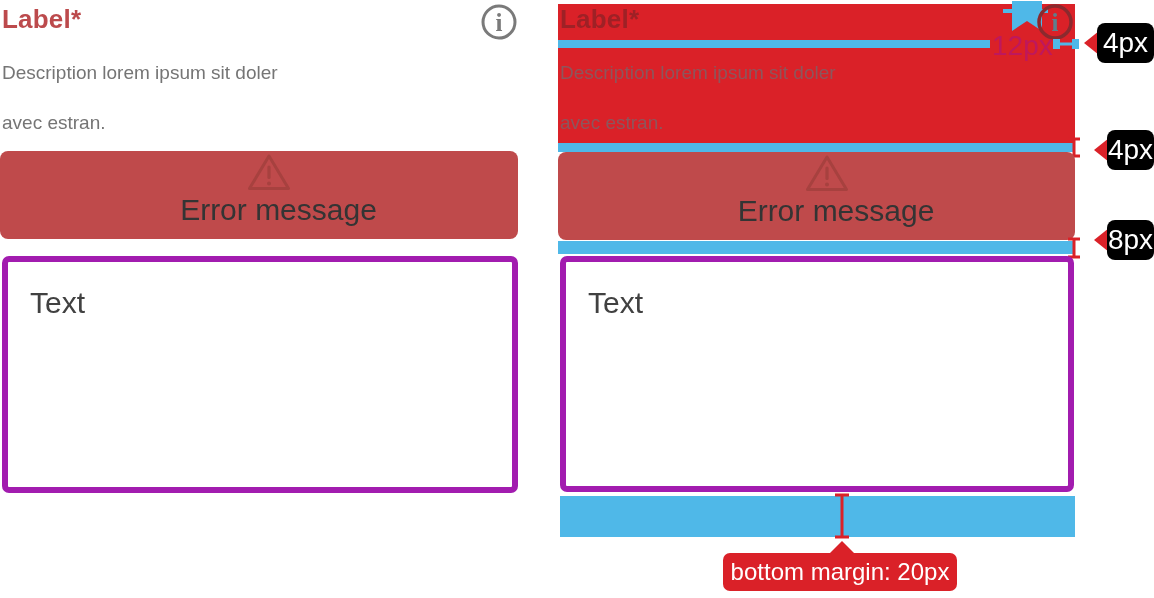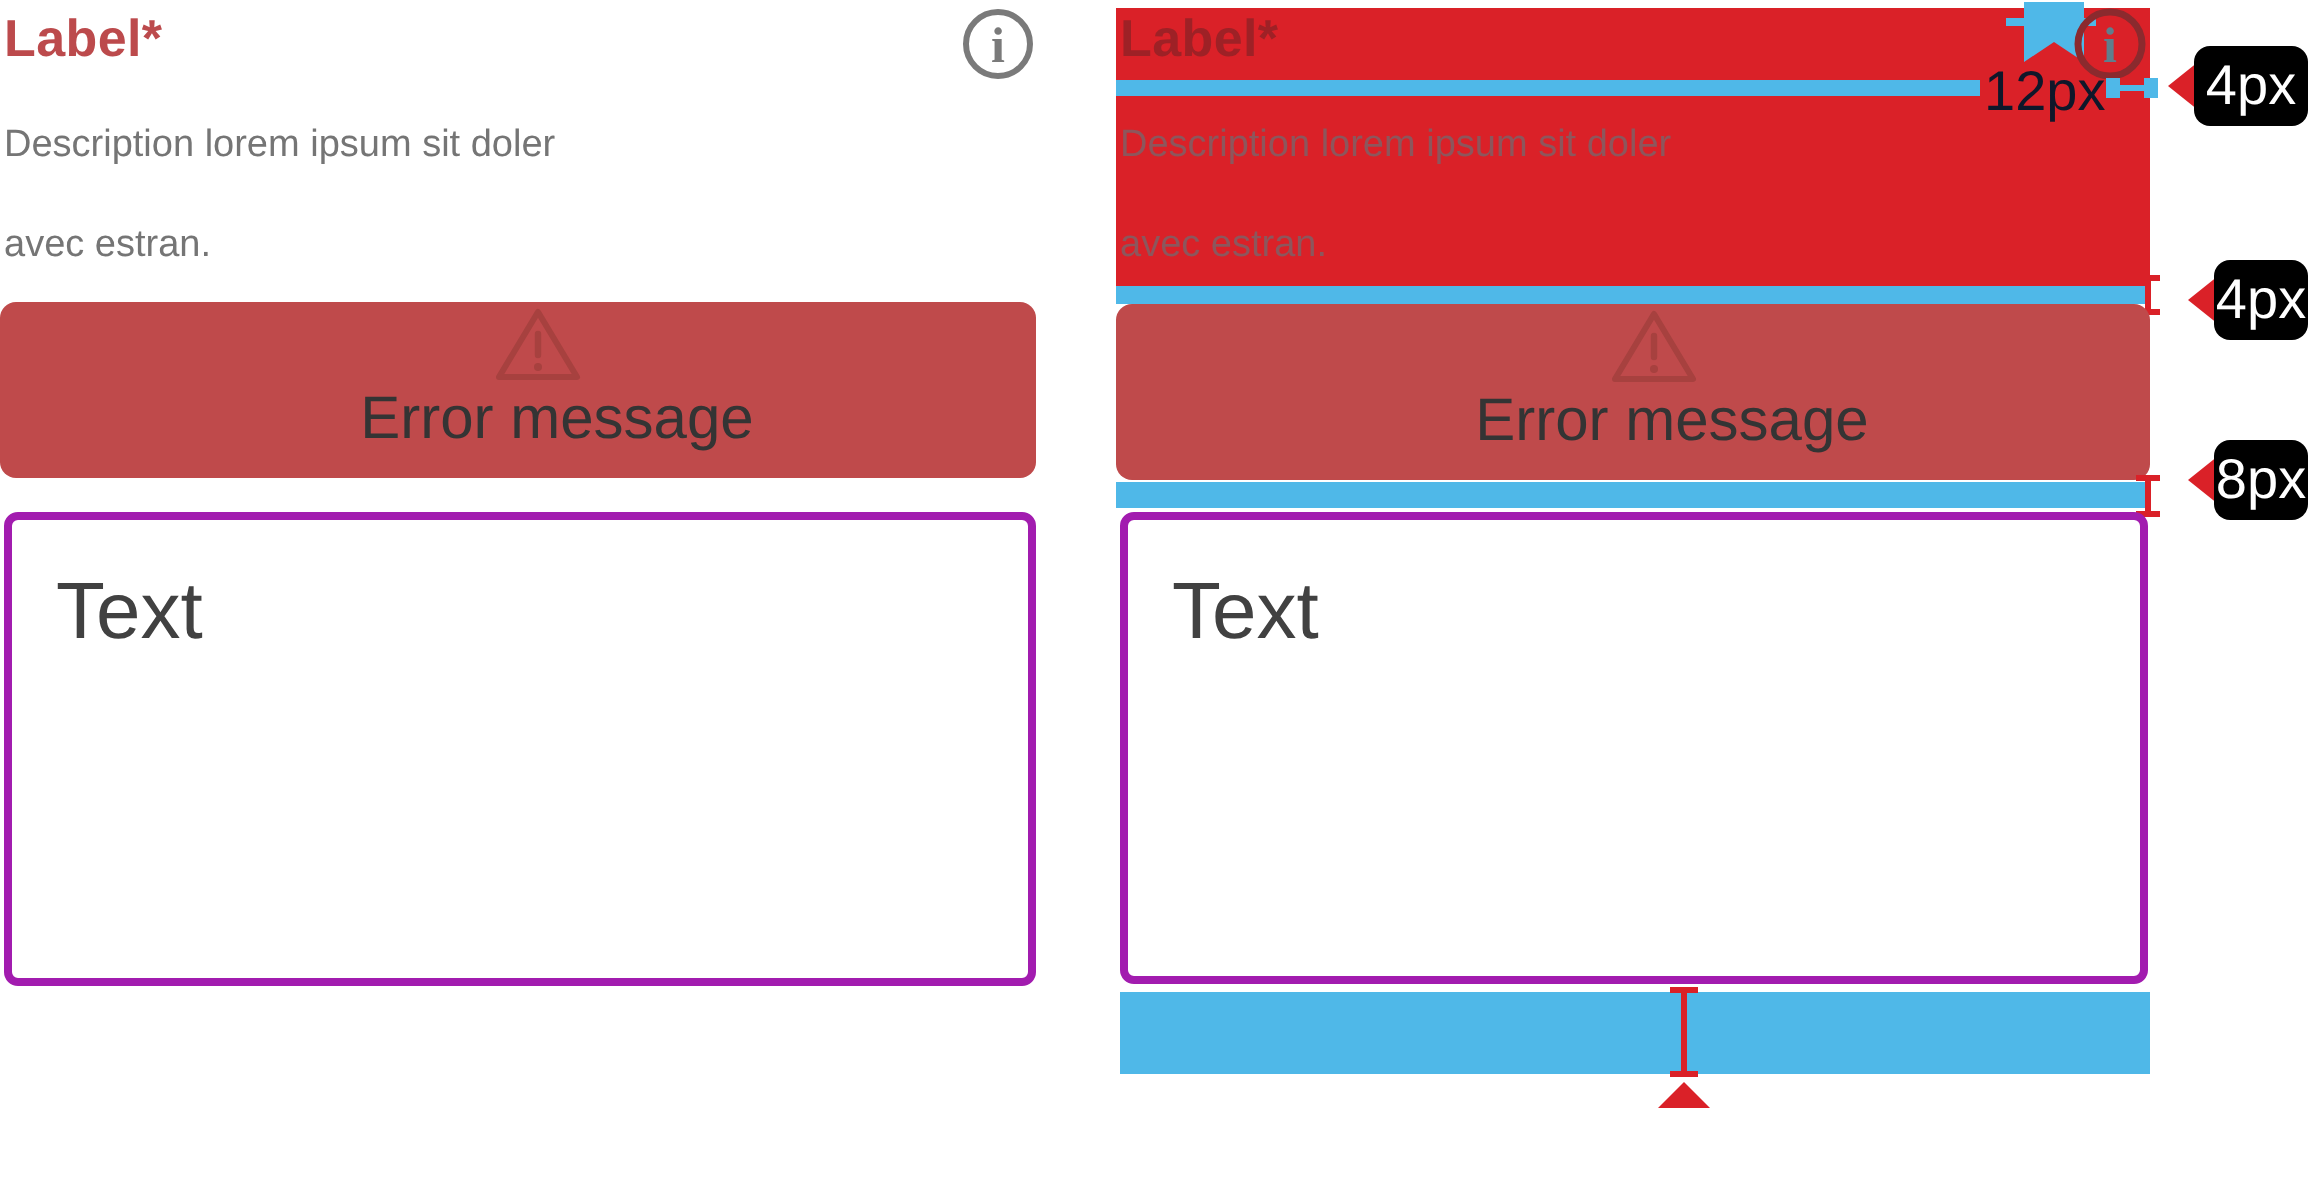--- a/index.html
+++ b/index.html
@@ -13,23 +13,23 @@
   
   .field-label { font-size:26px; font-weight:bold; color:#bc4a4c; letter-spacing:0.2px; }
   .field-desc  { font-size:19px; line-height:50px; color:#757575; white-space:nowrap; }
   .error-box {
     width:518px; height:88px; background:#bf4a4b; border-radius:8px;
     display:flex; align-items:center; padding-left:20px; box-sizing:border-box;flex-direction:column;
   }
   .error-text { font-size:30px; color:#343434; margin-left:19px; }
   .field-textarea {
     width:516px; height:237px; box-sizing:border-box;
-    background:transparent; border:4px solid #a21caf; border-radius:7px;
+    background:transparent; border:6px solid #a21caf; border-radius:7px;
     resize:none; outline:none; padding:24px 22px;
-    font-family:"Liberation Sans", sans-serif; font-size:40px; color:#343434;
+    font-family:"Liberation Sans", sans-serif; font-size:30px; color:#343434;
   }
   .field-textarea::placeholder { color:#414141; opacity:1; }
 
   
   .overlay-rect { background:#da2128; }
   .on-overlay-label { color:#9e2126; }
   .on-overlay-desc  { color:#8d565c; }
   .clip-desc { width:432px; overflow:hidden; }
 
   
@@ -38,21 +38,21 @@
   .tag-arrow {
     width:0; height:0; flex:none;
     border-top:12px solid transparent; border-bottom:12px solid transparent;
     border-right:15px solid #da2128;
   }
   .tag-body {
     background:#000000; color:#ffffff; font-size:28px; height:40px;
     border-radius:8px; margin-left:-2px; flex:1;
     display:flex; align-items:center; justify-content:center;
   }
-  .white-note { color:#0f172a; font-size:28px; }
+  .white-note { color:#be185d; font-size:28px; }
   .bottom-tag {
     width:234px; height:38px; background:#da2128; border-radius:7px;
     color:#ffffff; font-size:24px;
     display:flex; align-items:center; justify-content:center;
   }
   .notch-up {
     width:0; height:0;
     border-left:13px solid transparent; border-right:13px solid transparent;
     border-bottom:13px solid #da2128;
   }
@@ -136,20 +136,21 @@
 
   <textarea class="abs field-textarea" style="left: 560px; top: 256px; width: 514px; height: 236px;" placeholder="Text"></textarea>
 
   <div class="abs spacing-bar" style="left:560px; top:496px; width:515px; height:41px;"></div>
   <svg class="abs" style="left:833px; top:493px;" width="18" height="46" viewBox="0 0 18 46">
     <line x1="9" y1="2" x2="9" y2="44" stroke="#da2128" stroke-width="3"></line>
     <line x1="2" y1="2" x2="16" y2="2" stroke="#da2128" stroke-width="3"></line>
     <line x1="2" y1="44" x2="16" y2="44" stroke="#da2128" stroke-width="3"></line>
   </svg>
   <div class="abs notch-up" style="left:829px; top:541px;"></div>
+  <div class="abs bottom-tag" style="left:723px; top:553px;">bottom margin: 20px</div>
 
   <div class="abs tag" style="left:1084px; top:23px; width:70px;">
     <div class="tag-arrow"></div>
     <div class="tag-body">4px</div>
   </div>
   <div class="abs tag" style="left:1094px; top:130px; width:60px;">
     <div class="tag-arrow"></div>
     <div class="tag-body">4px</div>
   </div>
   <div class="abs tag" style="left:1094px; top:220px; width:60px;">

